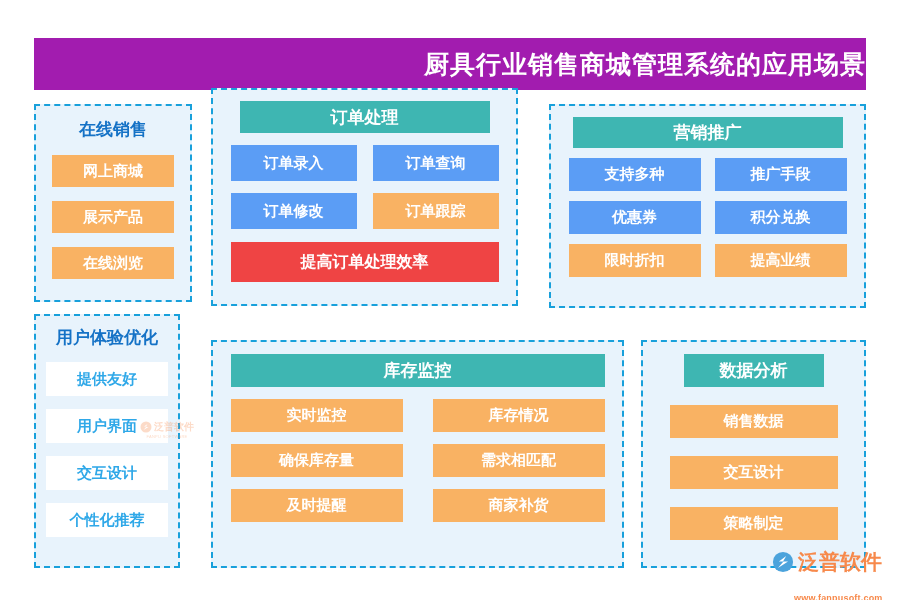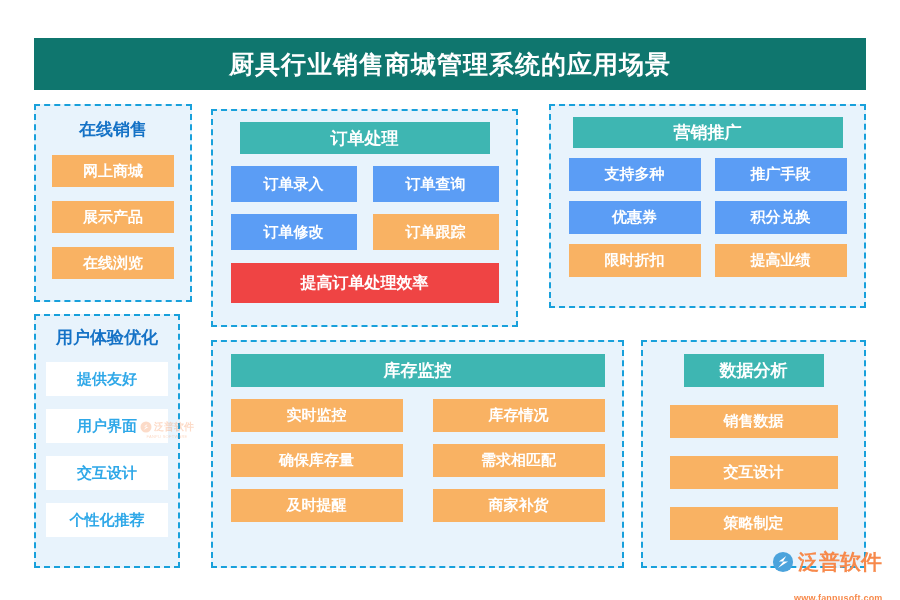--- a/index.html
+++ b/index.html
@@ -15,24 +15,24 @@
     position: relative;
   }
 
   
   #header-banner {
     position: absolute;
     left: 34px;
     top: 38px;
     width: 832px;
     height: 52px;
-    background: #0f766e;
-    display: flex;
-    align-items: center;
-    justify-content: center;
+    background: #a21caf;
+    display: flex;
+    align-items: center;
+    justify-content: flex-end;
   }
   #header-banner .title {
     color: #ffffff;
     font-size: 25px;
     font-weight: bold;
     letter-spacing: 1px;
     white-space: nowrap;
   }
 
   
@@ -94,21 +94,21 @@
 
   
   #panel-ux {
     left: 34px; top: 314px; width: 146px; height: 254px;
     padding-top: 10px;
   }
   #panel-ux .chip { width: 122px; height: 34px; margin-top: 13px; }
 
   
   #panel-order {
-    left: 211px; top: 109px; width: 307px; height: 218px;
+    left: 211px; top: 88px; width: 307px; height: 218px;
     padding-top: 11px;
   }
   #panel-order .head-chip { width: 250px; height: 32px; }
   #panel-order .row { width: 268px; justify-content: space-between; margin-top: 12px; }
   #panel-order .row .chip { width: 126px; height: 36px; }
   #panel-order .footer-chip { width: 268px; height: 40px; margin-top: 13px; font-size: 16px; }
 
   
   #panel-marketing {
     left: 549px; top: 104px; width: 317px; height: 204px;

